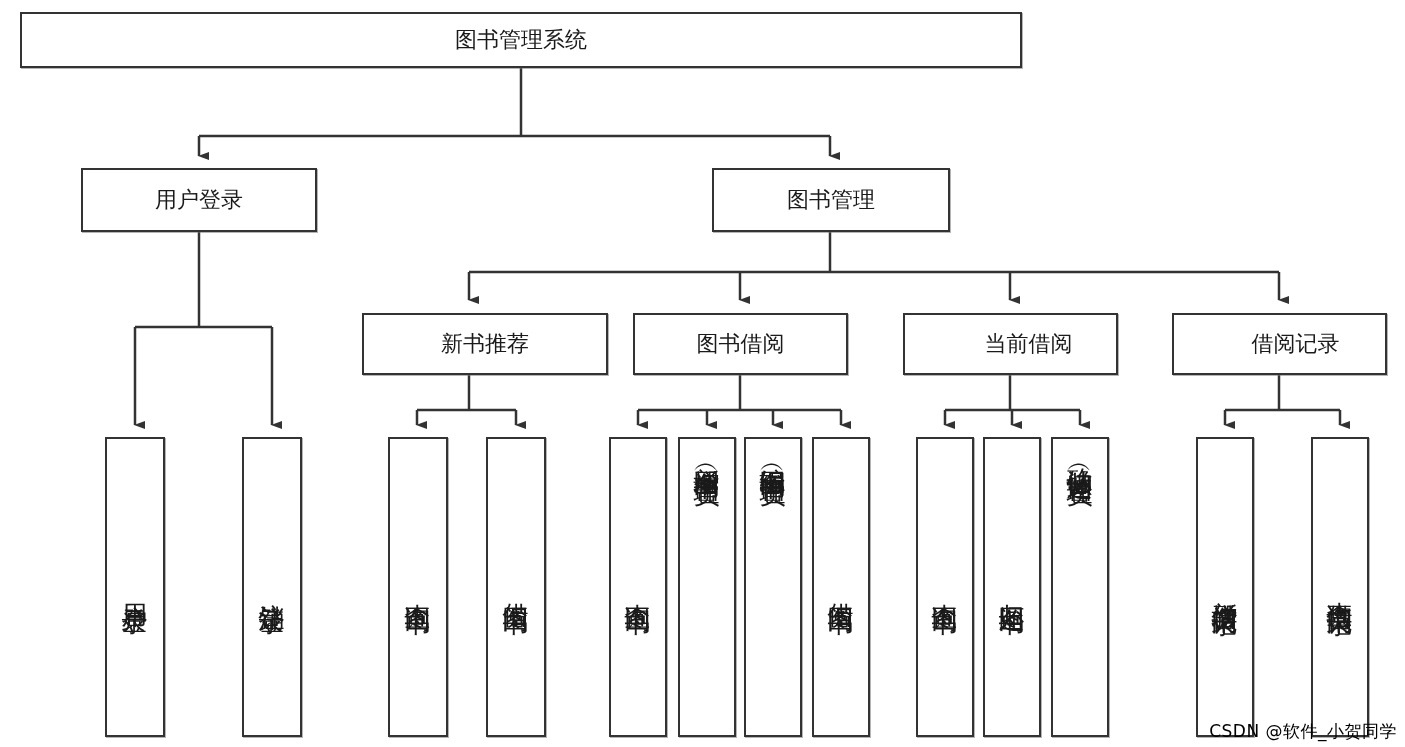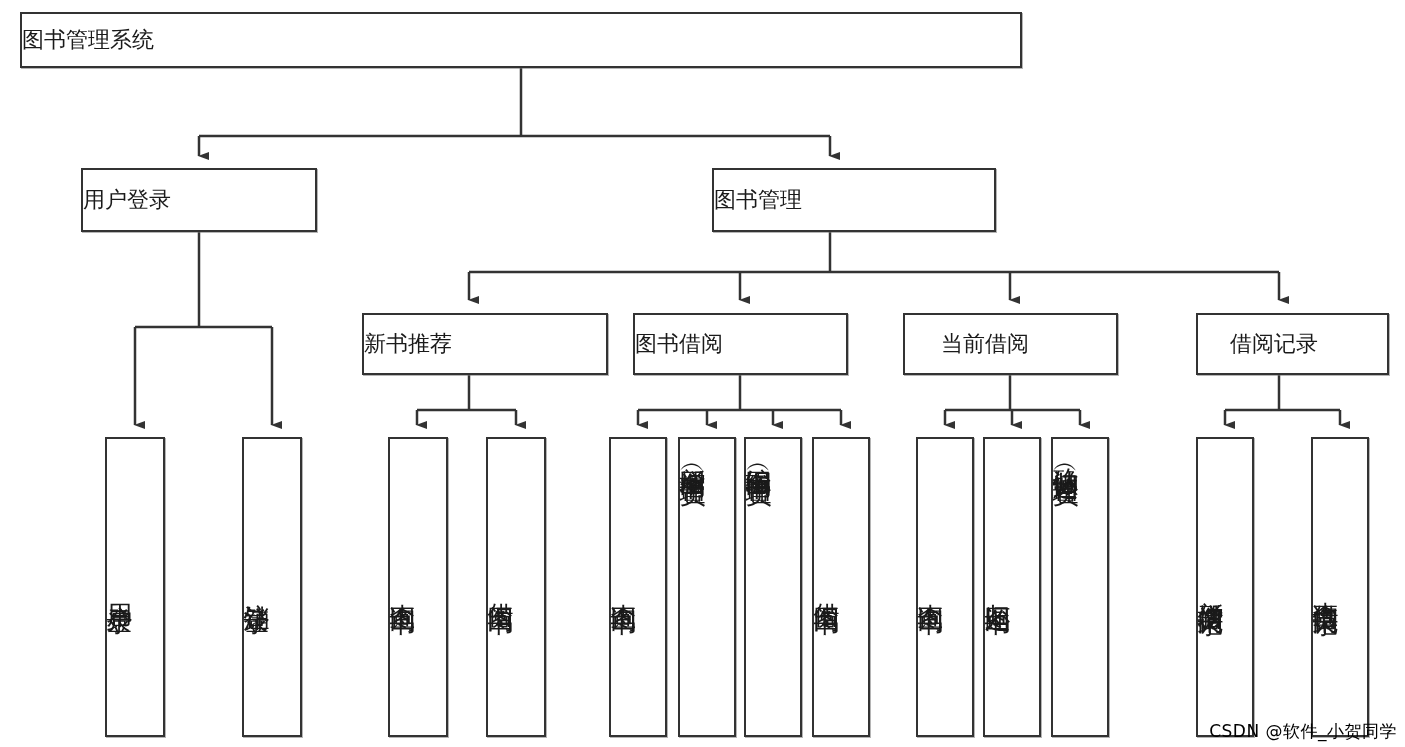--- a/index.html
+++ b/index.html
@@ -25,20 +25,21 @@
     height: 747px;
     pointer-events: none;
   }
   .node {
     position: absolute;
     box-sizing: border-box;
     border: 2px solid #333333;
     background: #ffffff;
     display: flex;
     align-items: center;
+    justify-content: center;
     box-shadow: 1px 1px 0 rgba(120,120,120,0.55);
   }
   .node .label {
     color: #1a1a1a;
     line-height: 1.22;
     text-align: center;
     white-space: nowrap;
   }
   .node.horizontal .label {
     font-size: 22px;
@@ -124,34 +125,34 @@
     </g>
   </svg>
 
   <div class="node horizontal" style="left:20px; top:12px; width:1002px; height:56px;">
     <span class="label">图书管理系统</span>
   </div>
 
   <div class="node horizontal" style="left:81px; top:168px; width:236px; height:64px;">
     <span class="label">用户登录</span>
   </div>
-  <div class="node horizontal" style="left:712px; top:168px; width:284px; height:64px;">
+  <div class="node horizontal" style="left:712px; top:168px; width:238px; height:64px;">
     <span class="label">图书管理</span>
   </div>
 
   <div class="node horizontal" style="left:362px; top:313px; width:246px; height:62px;">
     <span class="label">新书推荐</span>
   </div>
   <div class="node horizontal" style="left:633px; top:313px; width:215px; height:62px;">
     <span class="label">图书借阅</span>
   </div>
   <div class="node horizontal" style="left:903px; top:313px; width:215px; height:62px;padding-left:36px;">
     <span class="label">当前借阅</span>
   </div>
-  <div class="node horizontal" style="left:1196px; top:313px; width:193px; height:62px;padding-left:32px;">
+  <div class="node horizontal" style="left:1172px; top:313px; width:215px; height:62px;padding-left:32px;">
     <span class="label">借阅记录</span>
   </div>
 
   <div class="node vertical shortlbl" style="left:105px; top:437px; width:60px; height:300px;">
     <span class="label">用户登录</span>
   </div>
   <div class="node vertical shortlbl" style="left:242px; top:437px; width:60px; height:300px;">
     <span class="label">注销登录</span>
   </div>
 

